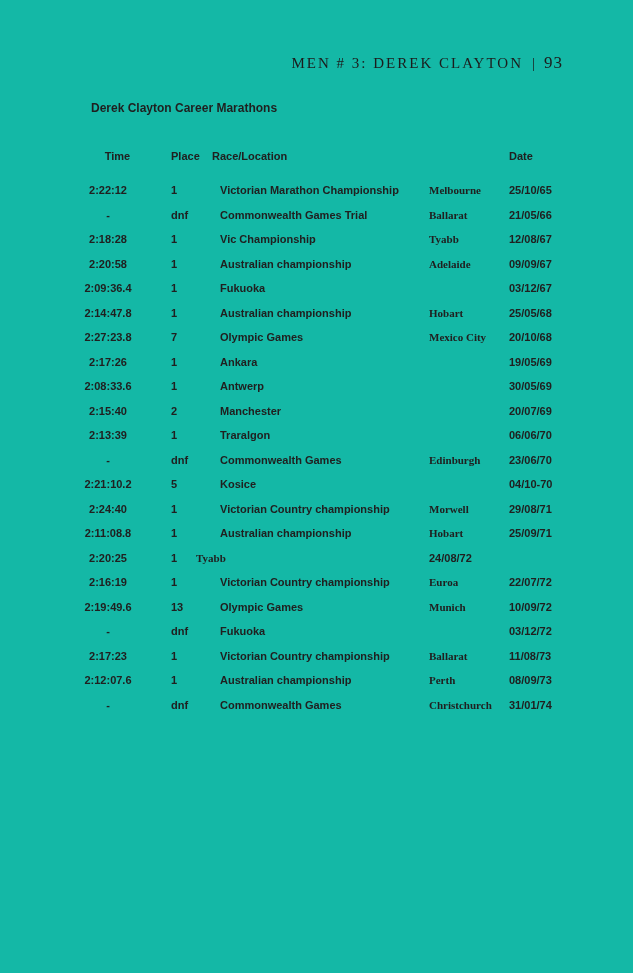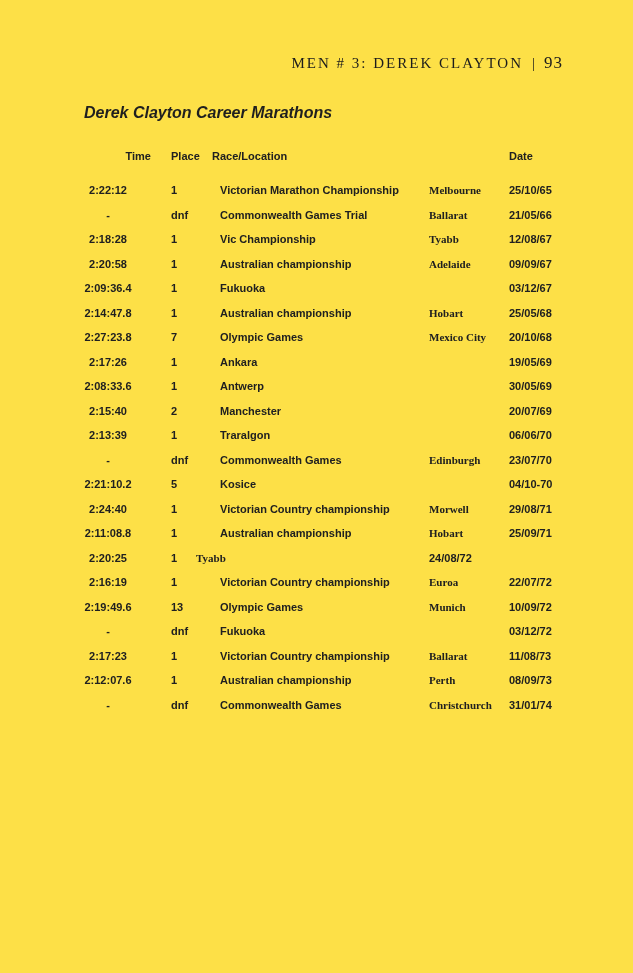--- a/index.html
+++ b/index.html
@@ -4,21 +4,21 @@
 <style>
   html, body {
     margin: 0;
     padding: 0;
     background: #ffffff;
   }
   #page {
     position: relative;
     width: 633px;
     height: 973px;
-    background: #fde047;
+    background: #14b8a6;
     overflow: hidden;
   }
   
   .running-head {
     position: absolute;
     top: 53px;
     right: 70px;
     font-family: "Liberation Serif", "DejaVu Serif", serif;
     font-size: 15px;
     letter-spacing: 2px;
@@ -30,27 +30,26 @@
     font-weight: 400;
   }
   .running-head .pagenum {
     font-size: 17px;
     letter-spacing: 1px;
   }
   
   .doc-title {
     position: absolute;
     top: 93px;
-    left: 84px;
+    left: 91px;
     font-family: "Liberation Sans", "DejaVu Sans", sans-serif;
-    font-size: 16px;
+    font-size: 12px;
     font-weight: 700;
     color: #1f1f1f;
     white-space: nowrap;
-    font-style: italic;
   }
   
   .marathon-table {
     position: absolute;
     top: 150px;
     left: 84px;
     width: 481px;
     font-family: "Liberation Sans", "DejaVu Sans", sans-serif;
     font-size: 11px;
     font-weight: 700;
@@ -64,21 +63,21 @@
     white-space: nowrap;
   }
   .trow.thead {
     margin-bottom: 22px;
   }
   .cell-time {
     text-align: center;
     padding-right: 27px;
   }
   .thead .cell-time {
-    text-align: right;
+    text-align: center;
     padding-right: 8px;
   }
   .cell-place { text-align: left; padding-left: 12px; }
   .cell-race  { padding-left: 24px; }
   .thead .cell-race { padding-left: 16px; }
   .cell-city  { text-align: left; font-family: Liberation Serif, serif; }
   .cell-date  { text-align: left; }
 </style>
 </head>
 <body>
@@ -186,21 +185,21 @@
     <div class="cell-race">Traralgon</div>
     <div class="cell-city"></div>
     <div class="cell-date">06/06/70</div>
   </div>
 
   <div class="trow">
     <div class="cell-time">-</div>
     <div class="cell-place">dnf</div>
     <div class="cell-race">Commonwealth Games</div>
     <div class="cell-city">Edinburgh</div>
-    <div class="cell-date">23/07/70</div>
+    <div class="cell-date">23/06/70</div>
   </div>
 
   <div class="trow">
     <div class="cell-time">2:21:10.2</div>
     <div class="cell-place">5</div>
     <div class="cell-race">Kosice</div>
     <div class="cell-city"></div>
     <div class="cell-date">04/10-70</div>
   </div>
 

